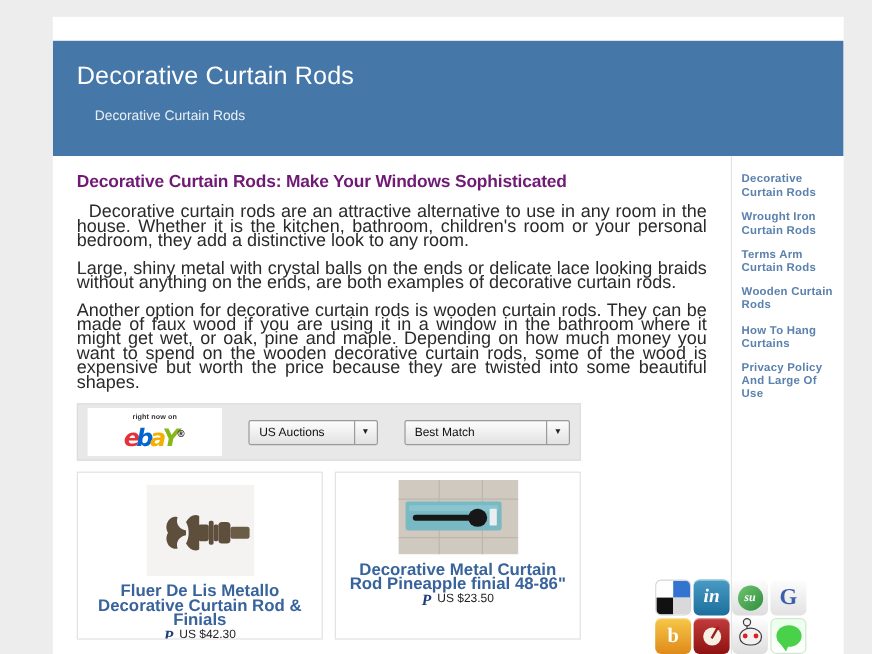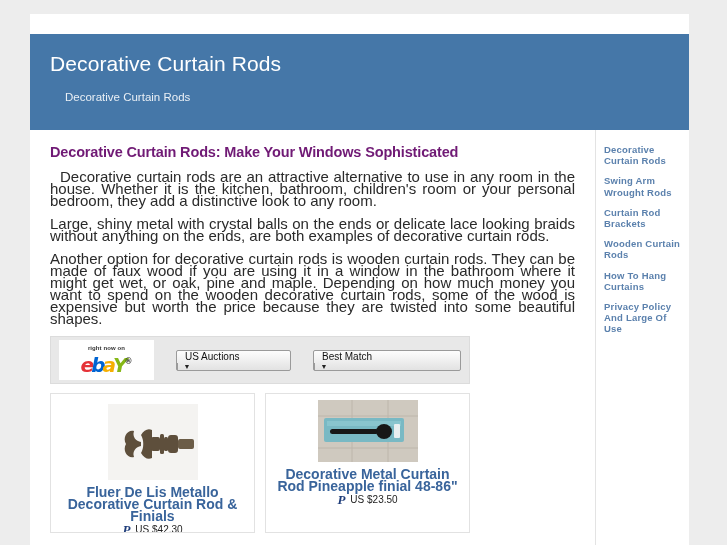--- a/index.html
+++ b/index.html
@@ -9,21 +9,21 @@
   body {
     width: 727px;
     height: 545px;
     background: #ededed;
     font-family: "Liberation Sans", sans-serif;
     overflow: hidden;
     position: relative;
   }
   #page {
     position: absolute;
-    left: 30px;
+    left: 44px;
     top: 14px;
     width: 659px;
     height: 531px;
     background: #ffffff;
     overflow: hidden;
     box-sizing: border-box;
   }
   
   .header-spacer {
     height: 20px;
@@ -95,21 +95,21 @@
     width: 420px;
     height: 48px;
     background: #e8e8e8;
     border: 1px solid #dcdcdc;
     display: flex;
     align-items: center;
     padding: 0 8px;
     box-sizing: border-box;
   }
   .ebay-logo {
-    width: 95px;
+    width: 112px;
     height: 40px;
     background: #ffffff;
     display: flex;
     flex-direction: column;
     align-items: center;
     justify-content: center;
     flex: none;
   }
   .ebay-rightnow {
     font-size: 6px;
@@ -140,21 +140,20 @@
   .sel {
     height: 21px;
     border: 1px solid #9a9a9a;
     background: linear-gradient(#fdfdfd, #e2e2e2);
     display: flex;
     align-items: stretch;
     font-size: 10px;
     color: #111;
     box-sizing: border-box;
     border-radius: 2px;
-    flex-direction: column;
   }
   .sel .sel-label {
     flex: 1;
     display: flex;
     align-items: center;
     padding-left: 8px;
     white-space: nowrap;
   }
   .sel .sel-arrow {
     width: 18px;
@@ -428,22 +427,49 @@
             <span class="paypal-p">P</span>
             <span>US $23.50</span>
           </div>
         </div>
 
       </div>
     </div>
 
     <div class="side-col">
       <a class="side-link" href="#">Decorative Curtain Rods</a>
-      <a class="side-link" href="#">Swing Arm Wrought Rods</a>
-      <a class="side-link" href="#">Curtain Rod Brackets</a>
+      <a class="side-link" href="#">Wrought Iron Curtain Rods</a>
+      <a class="side-link" href="#">Terms Arm Curtain Rods</a>
       <a class="side-link" href="#">Wooden Curtain Rods</a>
       <a class="side-link" href="#">How To Hang Curtains</a>
       <a class="side-link" href="#">Privacy Policy And Large Of Use</a>
 
+      <div class="social-grid">
+        <div class="sicon ic-delicious">
+          <i></i>
+          <i></i>
+          <i></i>
+          <i></i>
+        </div>
+        <div class="sicon ic-linkedin">in</div>
+        <div class="sicon ic-stumble">
+          <div class="su">su</div>
+        </div>
+        <div class="sicon ic-google">G</div>
+
+        <div class="sicon ic-bebo">b</div>
+        <div class="sicon ic-mixx">
+          <div class="needle"></div>
+        </div>
+        <div class="sicon ic-reddit">
+          <div class="alien">
+            <span class="eye l"></span>
+            <span class="eye r"></span>
+          </div>
+        </div>
+        <div class="sicon ic-bubble">
+          <div class="bub"></div>
+        </div>
+      </div>
     </div>
 
   </div>
 </div>
 
 </body></html>

